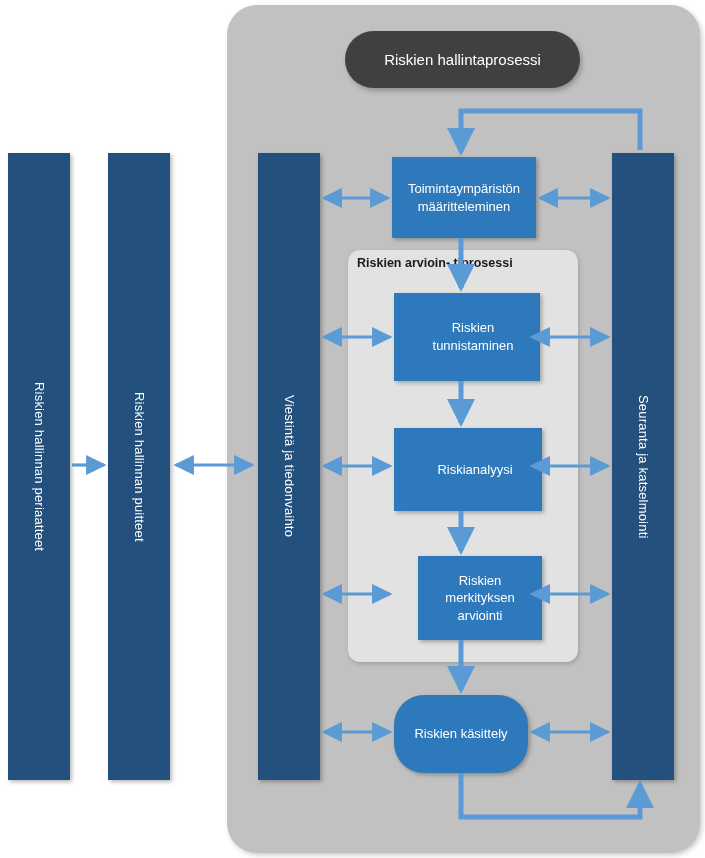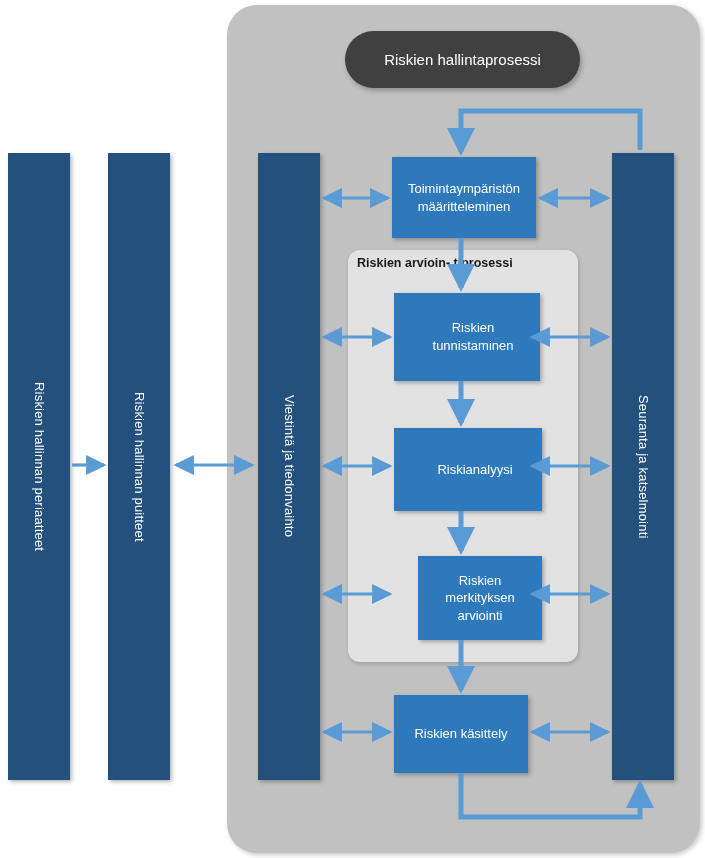--- a/index.html
+++ b/index.html
@@ -84,21 +84,21 @@
   </div>
 
   <div class="pbox" style="left:394px;top:428px;width:134px;height:83px;padding-left:14px;">
     <span>Riskianalyysi</span>
   </div>
 
   <div class="pbox" style="left:394px;top:556px;width:124px;height:84px;margin-left:24px;">
     <span>Riskien merkityksen arviointi</span>
   </div>
 
-  <div class="pbox" style="left:394px;top:695px;width:134px;height:78px;">
+  <div class="pbox" style="left:394px;top:695px;width:134px;height:78px;border-radius:30px;">
     <span>Riskien käsittely</span>
   </div>
 
   <svg class="arrow-svg" style="left:0;top:0;" width="705" height="858" viewBox="0 0 705 858">
     <defs>
       <marker id="ah" markerWidth="7" markerHeight="7" refX="5.6" refY="3.5" orient="auto" markerUnits="strokeWidth">
         <path d="M0,0.4 L6.4,3.5 L0,6.6 z" fill="#5B9BD5"></path>
       </marker>
       <marker id="ah-start" markerWidth="7" markerHeight="7" refX="0.8" refY="3.5" orient="auto" markerUnits="strokeWidth">
         <path d="M6.4,0.4 L0,3.5 L6.4,6.6 z" fill="#5B9BD5"></path>

